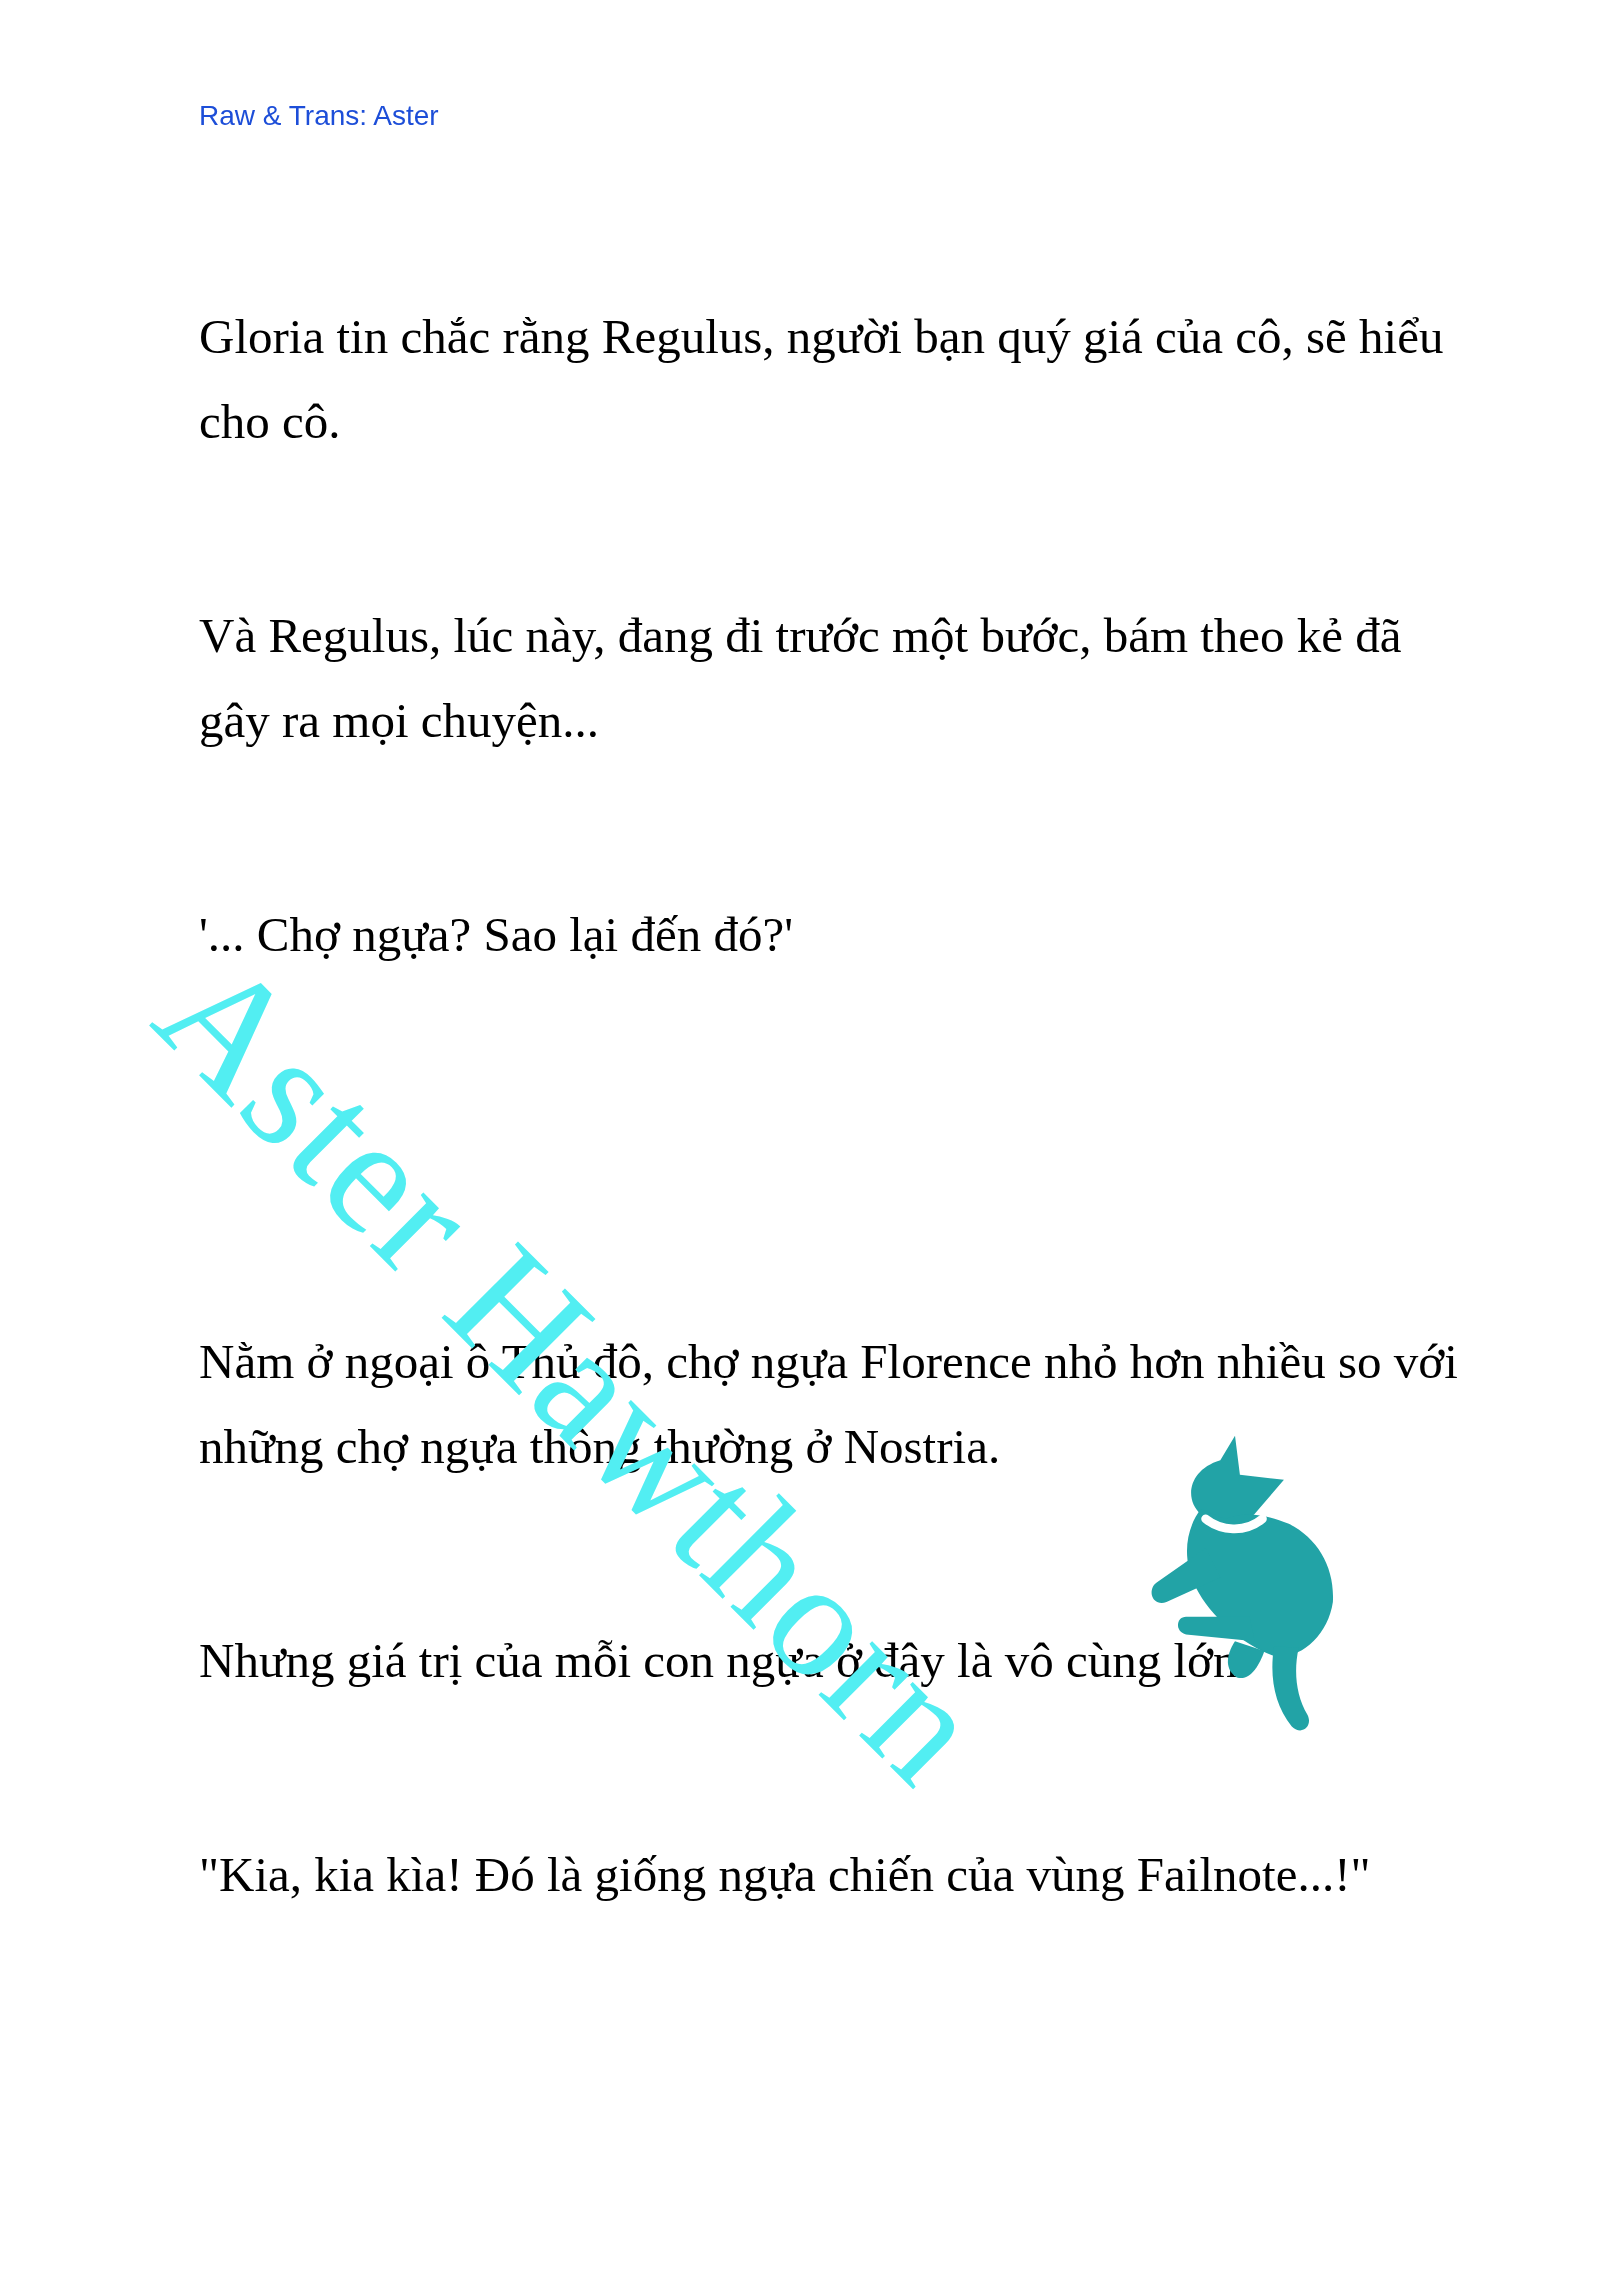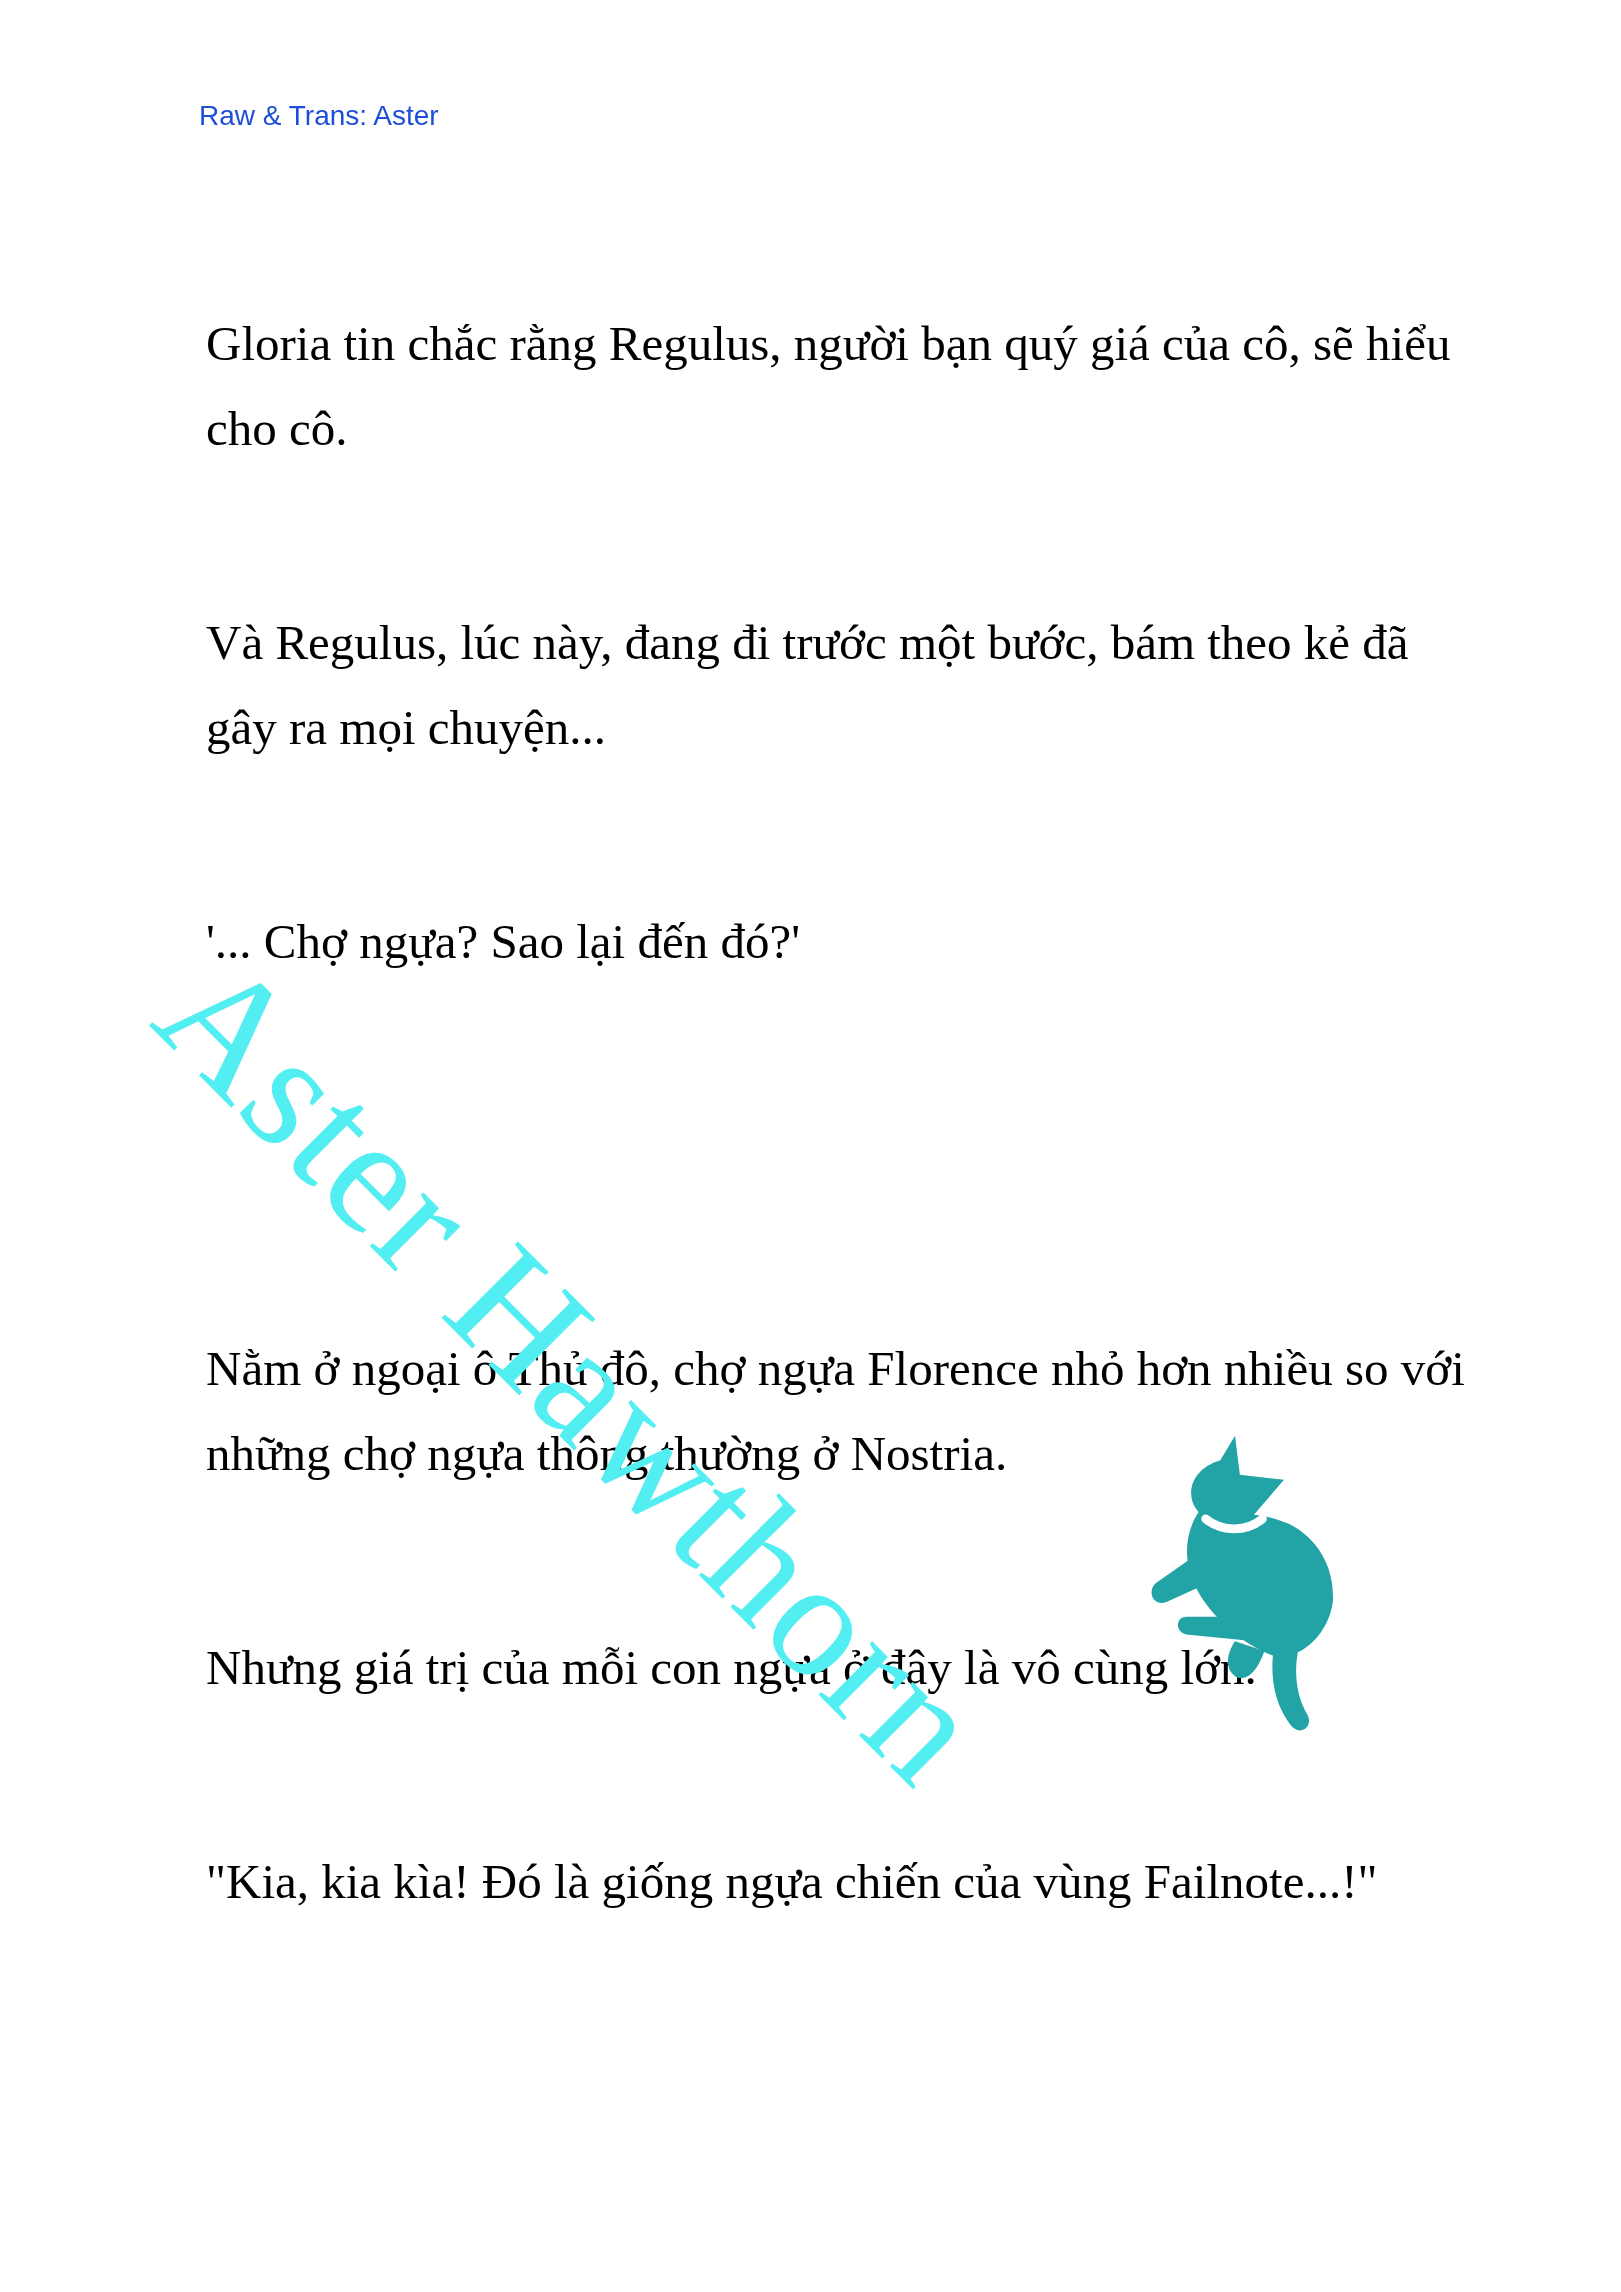--- a/index.html
+++ b/index.html
@@ -6,21 +6,21 @@
   body { width: 1621px; height: 2293px; position: relative; overflow: hidden; }
   .page { position: absolute; left: 0; top: 0; width: 1621px; height: 2293px; background: #ffffff; }
   .header {
     position: absolute; left: 199px; top: 98px;
     font-family: "Liberation Sans", sans-serif; font-size: 28px; color: #1d4ed8;
     line-height: 35px;
   }
   .para {
     position: absolute; left: 199px; width: 1274px;
     font-family: "Liberation Serif", serif; font-size: 49px; color: #000;
-    line-height: 85px; margin: 7px;
+    line-height: 85px; margin: 0;
   }
   .watermark {
     position: absolute; left: 157px; top: 1029px;
     font-family: "Liberation Serif", serif; font-size: 165px; color: #52eef2;
     white-space: nowrap; transform-origin: 0 0;
     transform: rotate(45deg) translate(-9.8px, -147px);
     letter-spacing: 2px; pointer-events: none;
   }
   .cat {
     position: absolute; left: 1127px; top: 1421px; width: 216px; height: 323px;

